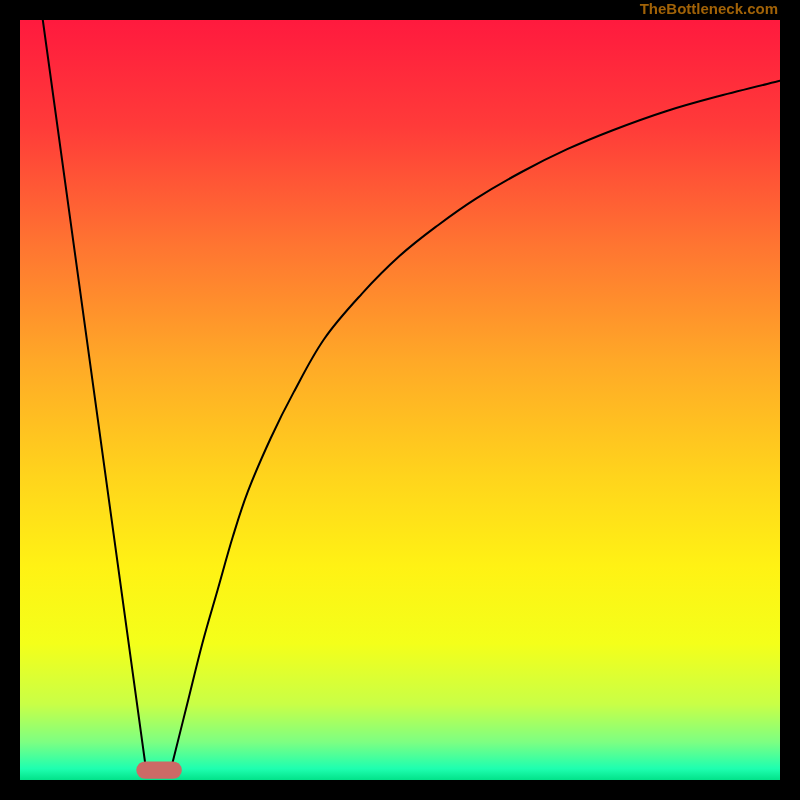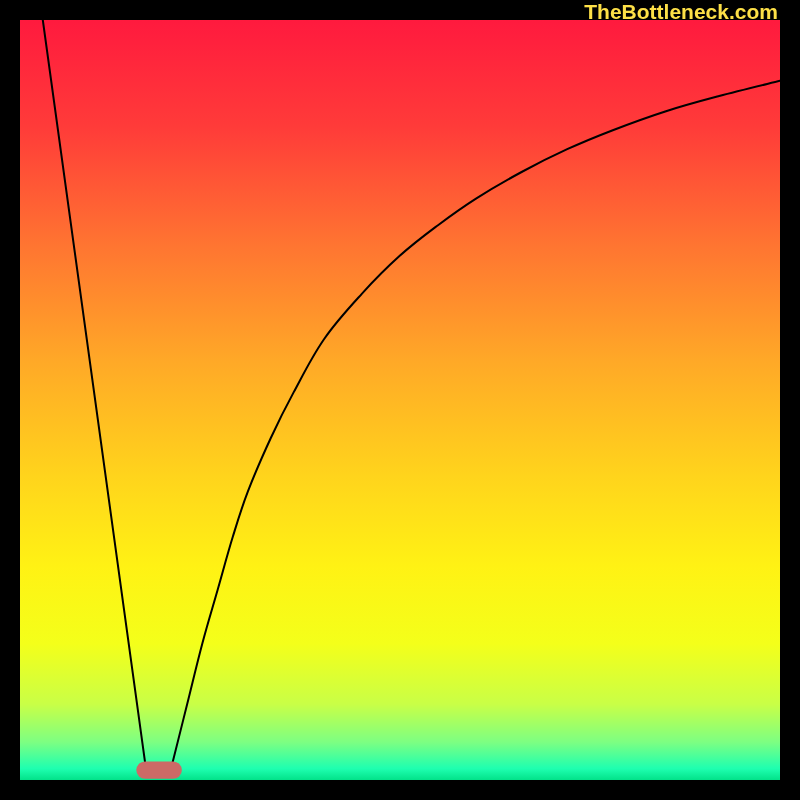--- a/index.html
+++ b/index.html
@@ -22,23 +22,23 @@
     top: 20px;
     width: 760px;
     height: 760px;
     overflow: hidden;
   }
   .watermark {
     position: absolute;
     top: 0px;
     right: 22px;
     font-family: Arial, Helvetica, sans-serif;
-    font-size: 21px;
+    font-size: 15px;
     font-weight: 600;
-    color: #fde047;
+    color: #a16207;
     letter-spacing: 0px;
     z-index: 5;
     user-select: none;
     text-align: center;
   }
   svg { display: block; }
 </style>
 </head>
 <body>
 

